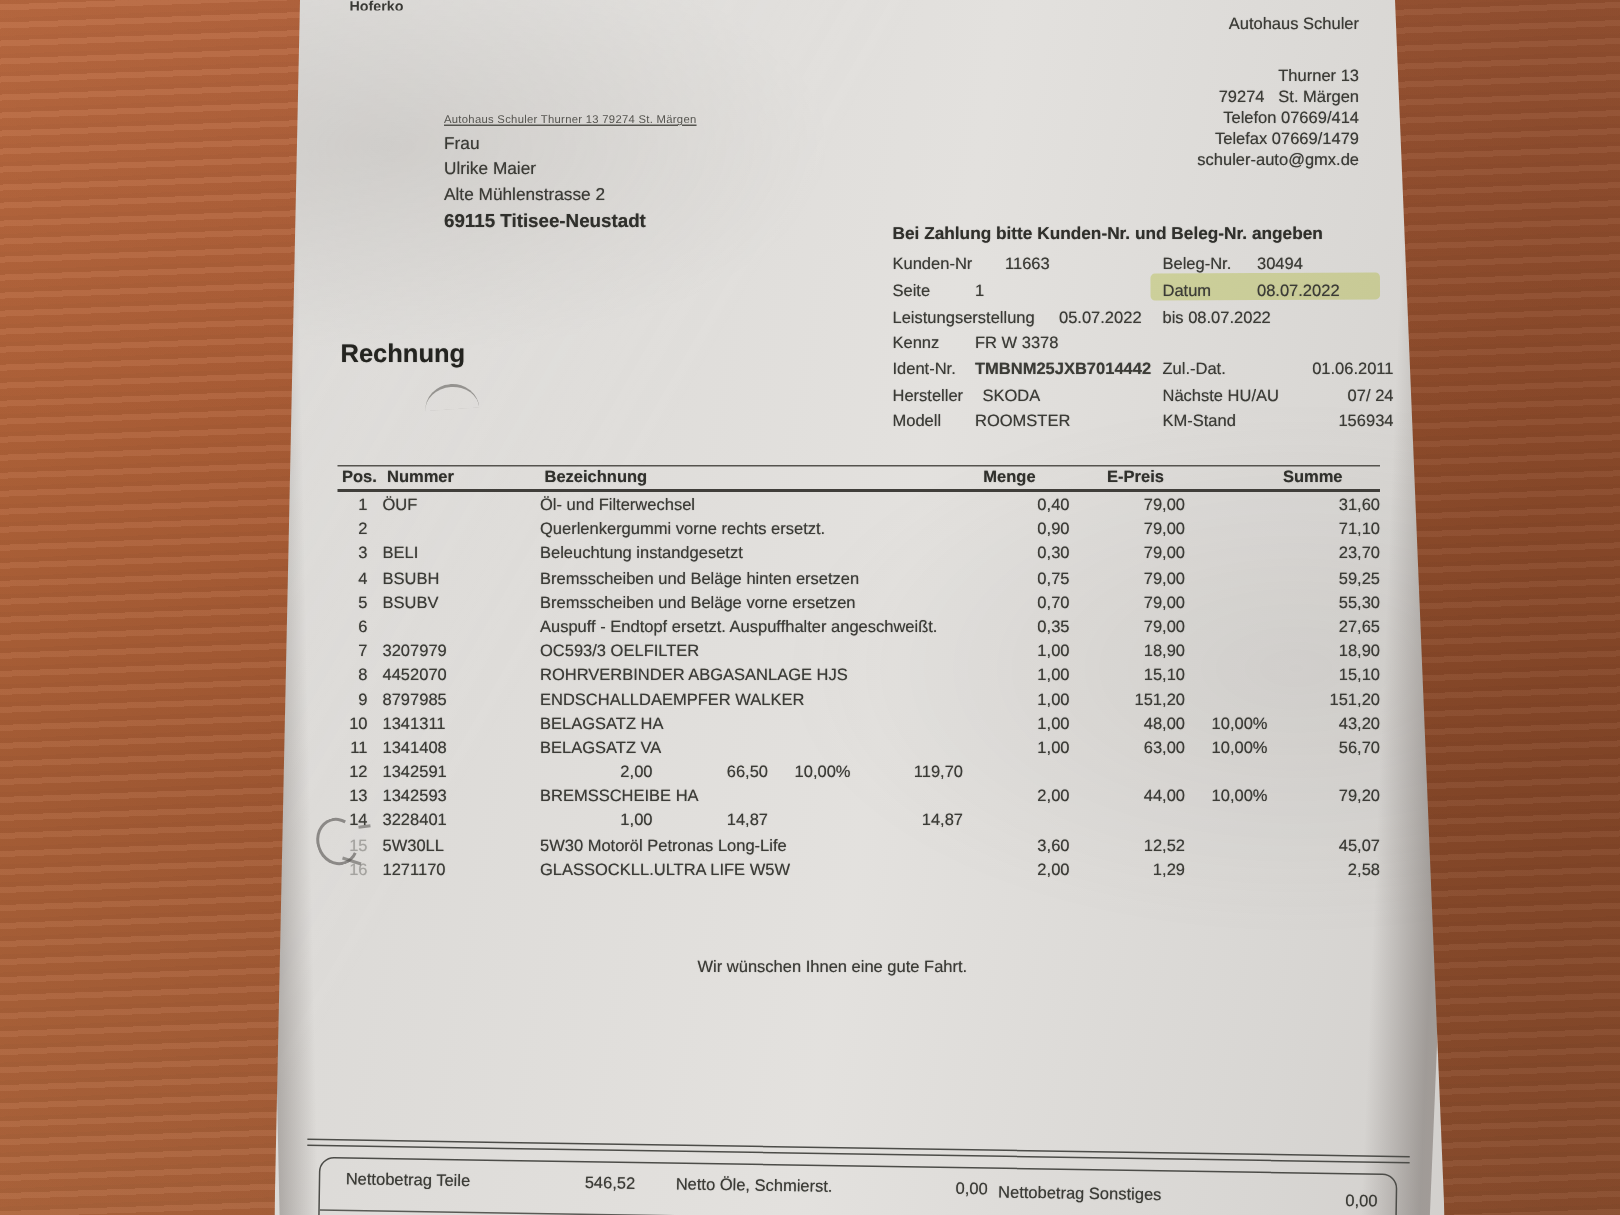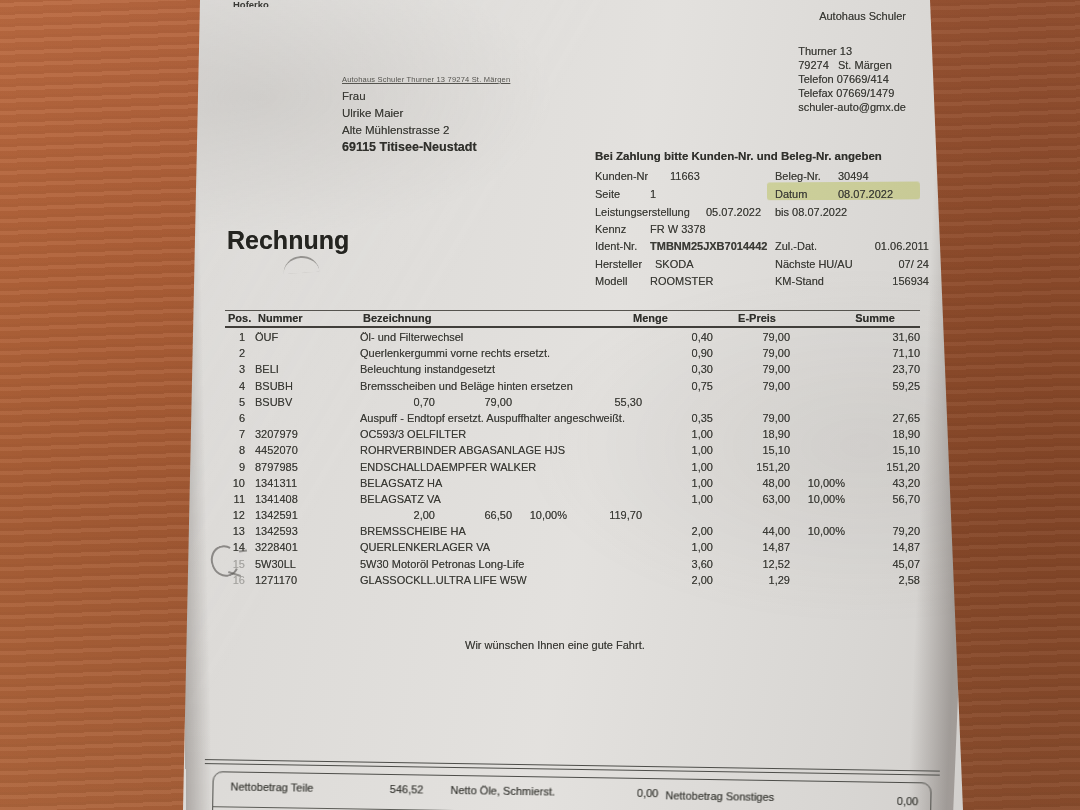--- a/index.html
+++ b/index.html
@@ -22,40 +22,40 @@
       radial-gradient(500px 260px at 80% 55%, rgba(125,120,115,.14), rgba(0,0,0,0) 70%),
       linear-gradient(120deg, rgba(255,255,255,.25) 10%, rgba(0,0,0,0) 40%);}
   .edge-right{position:absolute;top:-20px;right:110px;width:46px;height:860px;
     transform:rotate(2.4deg);background:linear-gradient(to right, rgba(0,0,0,0), rgba(60,50,45,.34) 85%, rgba(100,90,85,.45));}
   .edge-left{position:absolute;top:-20px;left:178px;width:26px;height:860px;
     transform:rotate(-1.2deg);background:linear-gradient(to right, rgba(55,45,40,.28), rgba(0,0,0,0));}
   .txt{color:#3b3b36;text-shadow:0 0 .6px rgba(59,59,54,.65);white-space:pre;}
   .b{font-weight:bold;color:#30302c;}
   .small-underline{font-size:7.5px;color:#55544f;text-decoration:underline;letter-spacing:.2px;}
   
-  .lh{right:174px;font-size:11px;line-height:14px;}
+  .lh{right:174px;text-align:right;font-size:11px;line-height:14px;}
   
   .meta{left:595px;width:340px;font-size:11px;}
   .meta .row{position:absolute;left:0;width:340px;height:14px;}
   .m0{position:absolute;left:0;}
   .mv1{position:absolute;}
   .mr{position:absolute;left:180px;}
   .mrv{position:absolute;left:243px;}
   .mrv-r{position:absolute;right:6px;text-align:right;}
   .highlight{left:767px;top:182px;width:153px;height:18px;background:#e9efad;
     opacity:.9;border-radius:3px;transform:rotate(-.3deg);mix-blend-mode:multiply;}
   
   .table{left:225px;top:305px;width:695px;font-size:11px;}
   .hline1{position:absolute;top:5px;left:0;width:695px;height:1px;background:#55534e;}
   .hline2{position:absolute;top:21px;left:0;width:695px;height:2px;background:#403e3a;}
   .thead{position:absolute;top:7px;left:0;width:695px;display:flex;font-weight:bold;color:#30302c;}
   .h-pos{width:30px;padding-left:3px;}
   .h-nr{width:105px;}
   .h-bez{flex:1;}
-  .h-menge{width:80px;text-align:left;}
+  .h-menge{width:80px;text-align:center;}
   .h-ep{width:77px;text-align:right;padding-right:14px;box-sizing:border-box;}
   .h-sum{width:130px;text-align:right;padding-right:25px;box-sizing:border-box;}
   .tbody{position:absolute;top:25px;left:0;width:695px;}
   .trow{display:flex;height:16.2px;line-height:14px;}
   .c-pos{width:20px;text-align:right;}
   .c-nr{width:100px;margin-left:10px;}
   .c-desc{flex:1;margin-left:5px;}
   .c-qty{width:80px;text-align:right;}
   .c-price{width:77px;text-align:right;}
   .c-disc{width:55px;text-align:right;}
@@ -99,21 +99,21 @@
 
     <div class="abs lh txt" style="top:9px;">Autohaus Schuler</div>
     <div class="abs lh" style="top:44px;">
       <div class="txt">Thurner 13</div>
       <div class="txt">79274   St. Märgen</div>
       <div class="txt">Telefon 07669/414</div>
       <div class="txt">Telefax 07669/1479</div>
       <div class="txt">schuler-auto@gmx.de</div>
     </div>
 
-    <div class="abs" style="left:296px;top:71px;font-size:11.5px;line-height:17px;margin-left:46px;">
+    <div class="abs" style="left:296px;top:71px;font-size:11.5px;line-height:17px;">
       <div class="small-underline">Autohaus Schuler  Thurner 13  79274 St. Märgen</div>
       <div class="txt">Frau</div>
       <div class="txt">Ulrike Maier</div>
       <div class="txt">Alte Mühlenstrasse 2</div>
       <div class="txt b" style="font-size:12.5px;">69115 Titisee-Neustadt</div>
     </div>
 
     <div class="abs highlight"></div>
 
     <div class="abs meta">
@@ -154,21 +154,21 @@
         <span class="mrv-r txt">07/ 24</span>
       </div>
       <div class="row" style="top:275px;">
         <span class="m0 txt">Modell</span>
         <span class="mv1 txt" style="left:55px;">ROOMSTER</span>
         <span class="mr txt">KM-Stand</span>
         <span class="mrv-r txt">156934</span>
       </div>
     </div>
 
-    <div class="abs txt b" style="left:227px;top:226px;font-size:25px;color:#242420;">Rechnung</div>
+    <div class="abs txt b" style="left:227px;top:226px;font-size:17px;color:#242420;">Rechnung</div>
     <div class="abs pen-arc"></div>
 
     <div class="abs table">
       <div class="hline1"></div>
       <div class="thead txt">
         <span class="h-pos">Pos.</span>
         <span class="h-nr">Nummer</span>
         <span class="h-bez">Bezeichnung</span>
         <span class="h-menge">Menge</span>
         <span class="h-ep">E-Preis</span>
@@ -212,20 +212,21 @@
     <span class="c-desc">Bremsscheiben und Beläge hinten ersetzen</span>
     <span class="c-qty">0,75</span>
     <span class="c-price">79,00</span>
     <span class="c-disc"></span>
     <span class="c-sum">59,25</span>
   </div>
 
   <div class="trow txt">
     <span class="c-pos">5</span>
     <span class="c-nr">BSUBV</span>
+    <span class="c-desc">Bremsscheiben und Beläge vorne ersetzen</span>
     <span class="c-qty">0,70</span>
     <span class="c-price">79,00</span>
     <span class="c-disc"></span>
     <span class="c-sum">55,30</span>
   </div>
 
   <div class="trow txt">
     <span class="c-pos">6</span>
     <span class="c-nr"></span>
     <span class="c-desc">Auspuff - Endtopf ersetzt. Auspuffhalter angeschweißt.</span>
@@ -300,21 +301,20 @@
     <span class="c-desc">BREMSSCHEIBE HA</span>
     <span class="c-qty">2,00</span>
     <span class="c-price">44,00</span>
     <span class="c-disc">10,00%</span>
     <span class="c-sum">79,20</span>
   </div>
 
   <div class="trow txt">
     <span class="c-pos">14</span>
     <span class="c-nr">3228401</span>
-    <span class="c-desc">QUERLENKERLAGER VA</span>
     <span class="c-qty">1,00</span>
     <span class="c-price">14,87</span>
     <span class="c-disc"></span>
     <span class="c-sum">14,87</span>
   </div>
 
   <div class="trow txt">
     <span class="c-pos obscured">15</span>
     <span class="c-nr">5W30LL</span>
     <span class="c-desc">5W30 Motoröl Petronas Long-Life</span>

